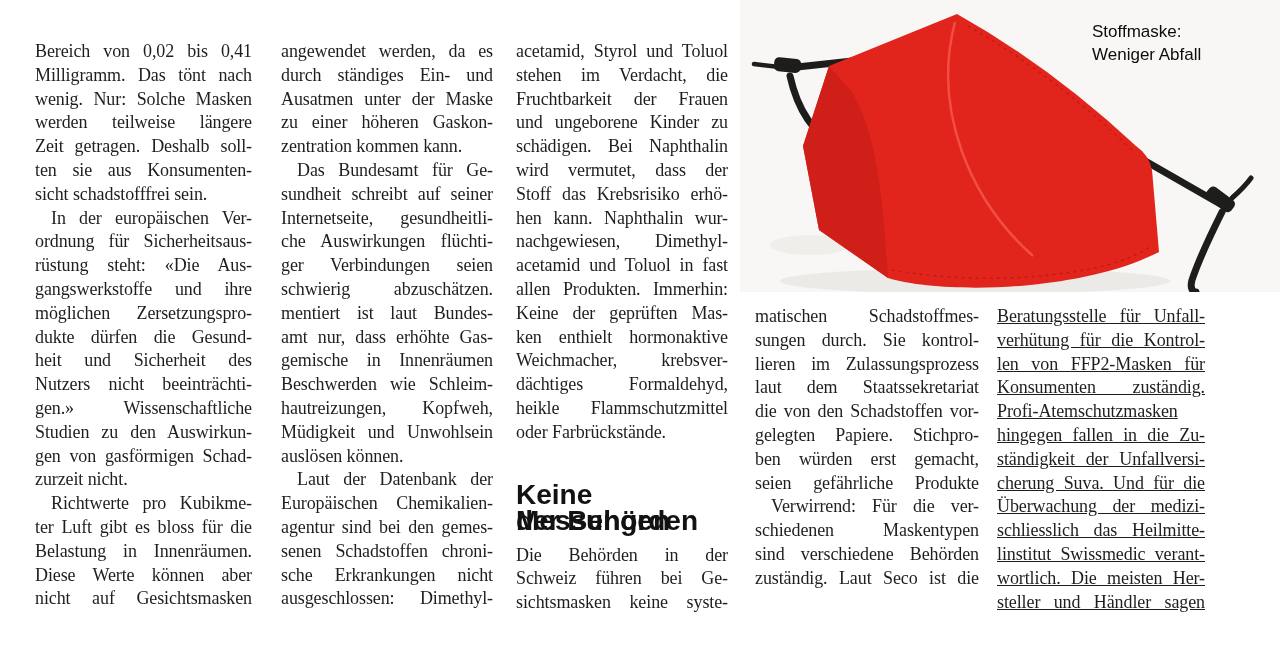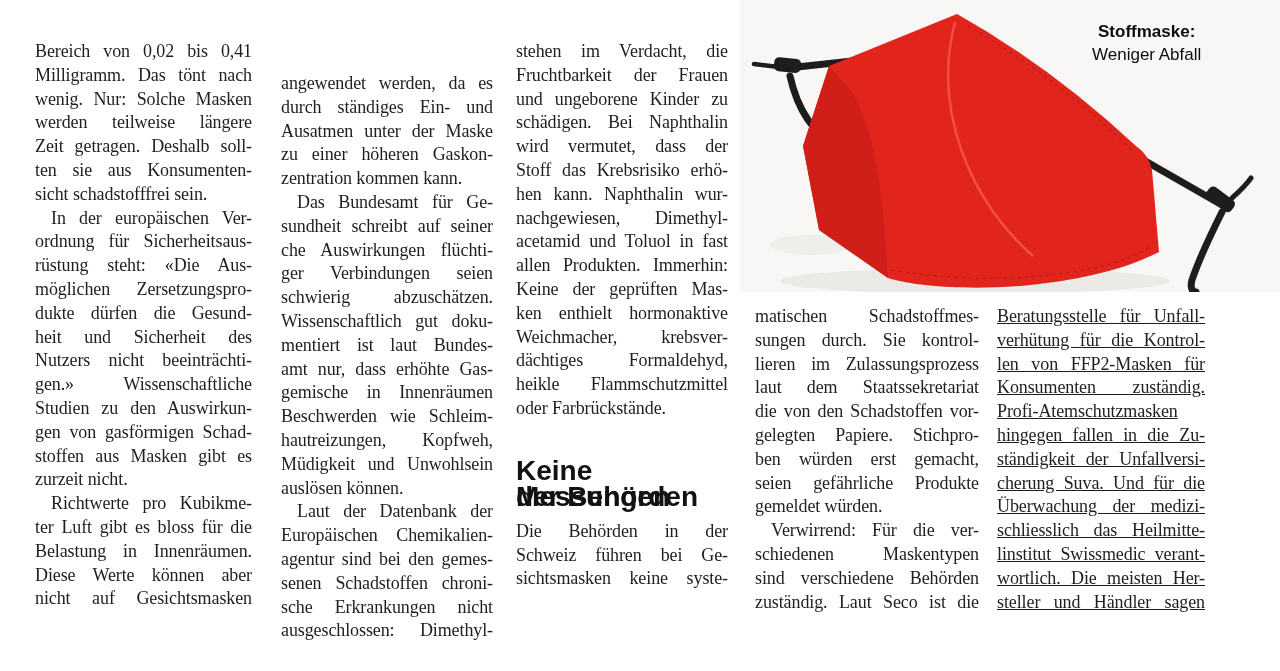--- a/index.html
+++ b/index.html
@@ -8,21 +8,21 @@
     position:relative; width:1280px; height:671px;
     background:#ffffff; overflow:hidden;
     font-family:"Liberation Serif", serif;
   }
   .col {
     position:absolute; top:40px;
     font-size:18px; line-height:23.8px; color:#1e1e1e;
     letter-spacing:-0.1px;
   }
   #col1 { left:35px;  width:217px; }
-  #col2 { left:281px; width:212px;margin-top:32px; }
+  #col2 { left:281px; width:212px; }
   #col3 { left:516px; width:212px; }
   #col4 { left:755px; width:224px; top:305px; }
   #col5 { left:997px; width:208px; top:305px;text-decoration:underline; }
   .para { margin:0; }
   .line {
     height:23.8px; overflow:hidden;
     text-align:justify; text-align-last:justify;
   }
   .line.endline { text-align-last:left; }
   .line.indent  { text-indent:16px; }
@@ -34,21 +34,21 @@
   }
   .subhead .hline { text-align:left; text-align-last:left; height:26px; }
   #photo {
     position:absolute; left:740px; top:0; width:540px; height:292px;
   }
   #caption {
     position:absolute; left:352px; top:20px;
     font-family:"Liberation Sans", sans-serif;
     font-size:17px; line-height:23px; color:#0c0c0c;
   }
-  #caption .b { font-weight:bold;text-align:center; }
+  #caption .b { font-weight:normal; }
 </style>
 </head>
 <body>
 
 <div id="page">
 
   <div id="photo">
     <svg width="540" height="292" viewBox="0 0 540 292">
 
       <rect x="0" y="0" width="540" height="292" fill="#f8f7f5"></rect>
@@ -91,28 +91,28 @@
         <div class="line">wenig. Nur: Solche Masken</div>
         <div class="line">werden teilweise längere</div>
         <div class="line">Zeit getragen. Deshalb soll-</div>
         <div class="line">ten sie aus Konsumenten-</div>
         <div class="line endline">sicht schadstofffrei sein.</div>
       </div>
       <div class="para">
         <div class="line indent">In der europäischen Ver-</div>
         <div class="line">ordnung für Sicherheitsaus-</div>
         <div class="line">rüstung steht: «Die Aus-</div>
+        <div class="line">gangswerkstoffe und ihre</div>
         <div class="line">möglichen Zersetzungspro-</div>
         <div class="line">dukte dürfen die Gesund-</div>
         <div class="line">heit und Sicherheit des</div>
         <div class="line">Nutzers nicht beeinträchti-</div>
         <div class="line">gen.» Wissenschaftliche</div>
         <div class="line">Studien zu den Auswirkun-</div>
         <div class="line">gen von gasförmigen Schad-</div>
-        <div class="line">stoffen aus Masken gibt es</div>
         <div class="line endline">zurzeit nicht.</div>
       </div>
       <div class="para">
         <div class="line indent">Richtwerte pro Kubikme-</div>
         <div class="line">ter Luft gibt es bloss für die</div>
         <div class="line">Belastung in Innenräumen.</div>
         <div class="line">Diese Werte können aber</div>
         <div class="line">nicht auf Gesichtsmasken</div>
       </div>
     </div>
@@ -120,43 +120,44 @@
       <div class="para">
         <div class="line">angewendet werden, da es</div>
         <div class="line">durch ständiges Ein- und</div>
         <div class="line">Ausatmen unter der Maske</div>
         <div class="line">zu einer höheren Gaskon-</div>
         <div class="line endline">zentration kommen kann.</div>
       </div>
       <div class="para">
         <div class="line indent">Das Bundesamt für Ge-</div>
         <div class="line">sundheit schreibt auf seiner</div>
+        <div class="line">Internetseite, gesundheitli-</div>
         <div class="line">che Auswirkungen flüchti-</div>
         <div class="line">ger Verbindungen seien</div>
         <div class="line">schwierig abzuschätzen.</div>
-        <div class="line">Wissenschaftlich gut doku-</div>
         <div class="line">mentiert ist laut Bundes-</div>
         <div class="line">amt nur, dass erhöhte Gas-</div>
         <div class="line">gemische in Innenräumen</div>
         <div class="line">Beschwerden wie Schleim-</div>
         <div class="line">hautreizungen, Kopfweh,</div>
         <div class="line">Müdigkeit und Unwohlsein</div>
         <div class="line endline">auslösen können.</div>
       </div>
       <div class="para">
         <div class="line indent">Laut der Datenbank der</div>
         <div class="line">Europäischen Chemikalien-</div>
         <div class="line">agentur sind bei den gemes-</div>
         <div class="line">senen Schadstoffen chroni-</div>
         <div class="line">sche Erkrankungen nicht</div>
         <div class="line">ausgeschlossen: Dimethyl-</div>
       </div>
     </div>
   <div id="col3" class="col">
       <div class="para">
+        <div class="line">acetamid, Styrol und Toluol</div>
         <div class="line">stehen im Verdacht, die</div>
         <div class="line">Fruchtbarkeit der Frauen</div>
         <div class="line">und ungeborene Kinder zu</div>
         <div class="line">schädigen. Bei Naphthalin</div>
         <div class="line">wird vermutet, dass der</div>
         <div class="line">Stoff das Krebsrisiko erhö-</div>
         <div class="line">hen kann. Naphthalin wur-</div>
         <div class="line">nachgewiesen, Dimethyl-</div>
         <div class="line">acetamid und Toluol in fast</div>
         <div class="line">allen Produkten. Immerhin:</div>
@@ -180,21 +181,20 @@
   <div id="col4" class="col">
       <div class="para">
         <div class="line">matischen Schadstoffmes-</div>
         <div class="line">sungen durch. Sie kontrol-</div>
         <div class="line">lieren im Zulassungsprozess</div>
         <div class="line">laut dem Staatssekretariat</div>
         <div class="line">die von den Schadstoffen vor-</div>
         <div class="line">gelegten Papiere. Stichpro-</div>
         <div class="line">ben würden erst gemacht,</div>
         <div class="line">seien gefährliche Produkte</div>
-        <div class="line endline">gemeldet würden.</div>
       </div>
       <div class="para">
         <div class="line indent">Verwirrend: Für die ver-</div>
         <div class="line">schiedenen Maskentypen</div>
         <div class="line">sind verschiedene Behörden</div>
         <div class="line">zuständig. Laut Seco ist die</div>
       </div>
     </div>
   <div id="col5" class="col">
       <div class="para">

